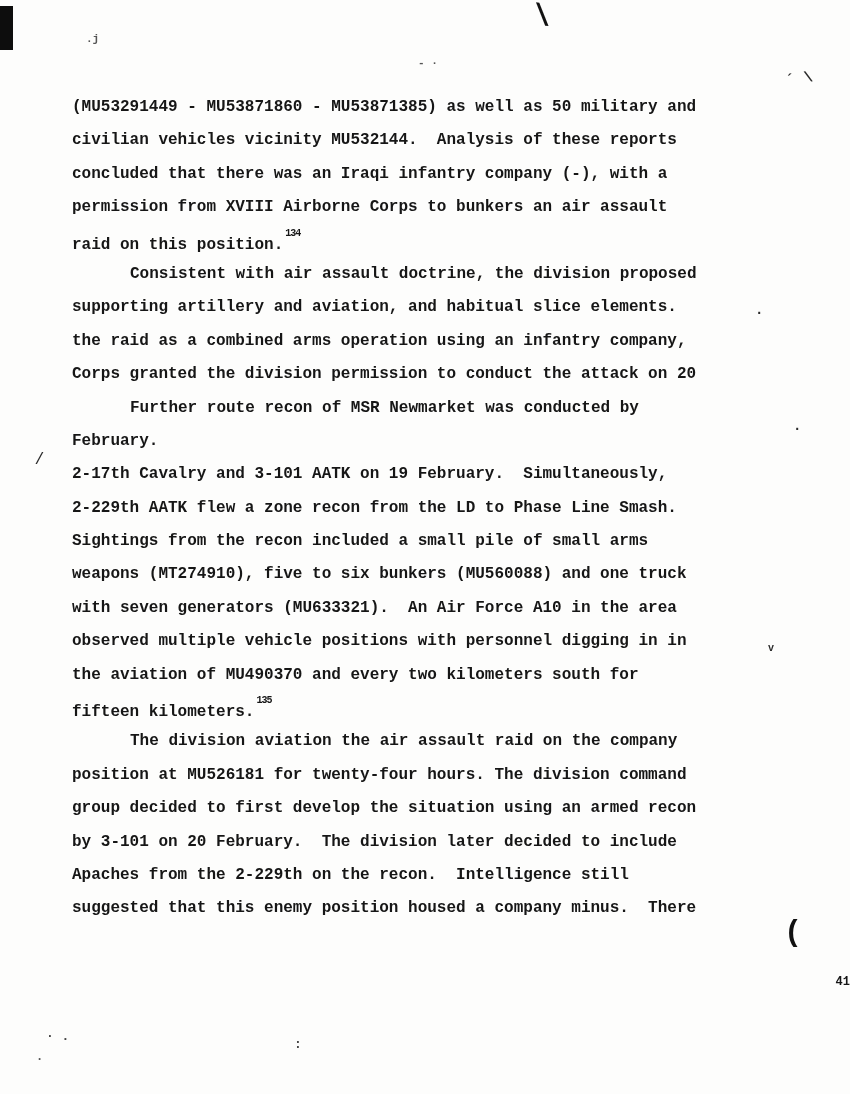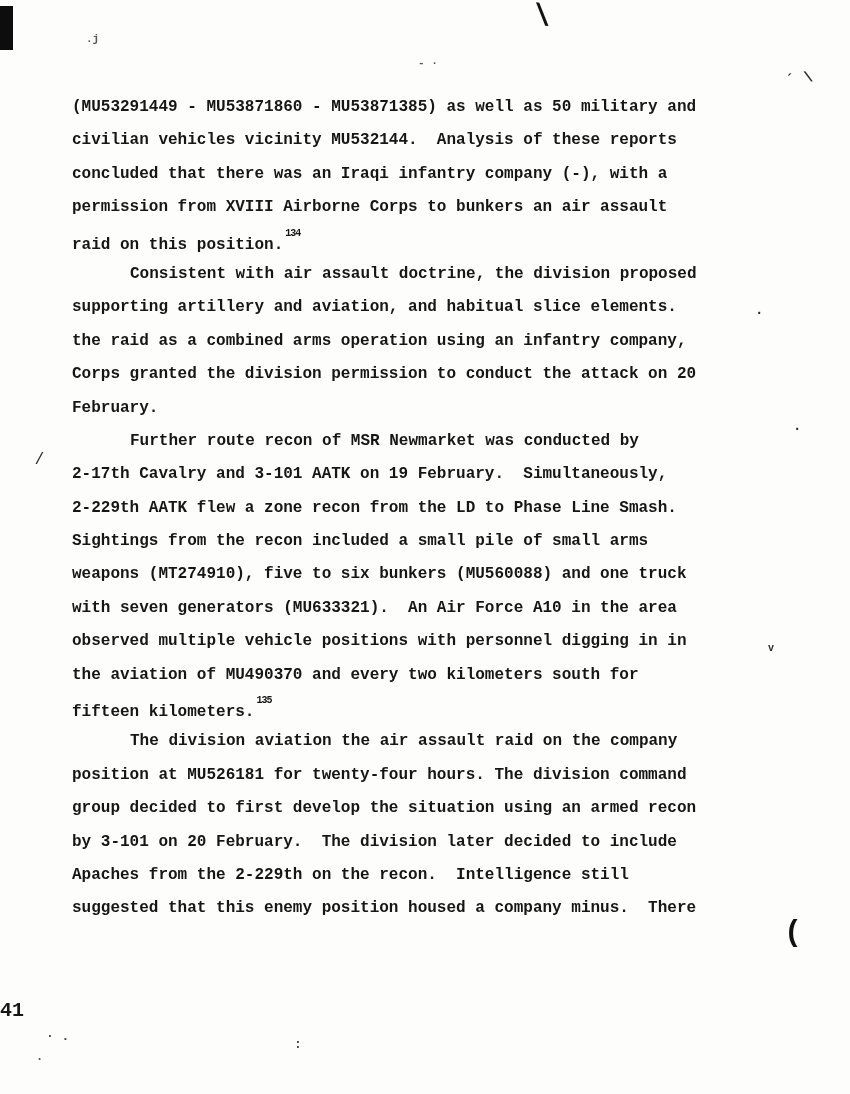--- a/index.html
+++ b/index.html
@@ -45,25 +45,25 @@
   }
   sup.fn {
     font-size: 10px;
     position: relative;
     top: -7px;
     margin-left: 2px;
     letter-spacing: -1px;
   }
   .page-number {
     position: absolute;
-    top: 999px;
+    top: 975px;
     left: 0;
     width: 850px;
-    text-align: left;
-    font-size: 20px;
+    text-align: right;
+    font-size: 12px;
   }
   .artifact {
     position: absolute;
     color: #2a2a2a;
     font-size: 14px;
     line-height: 1;
     white-space: pre;
   }
   .a1 { left: 533px; top: 2px;  font-size: 30px; transform: rotate(7deg); color:#111; }
   .a2 { left: 786px; top: 72px; font-size: 15px; transform: rotate(-8deg); }
@@ -101,22 +101,22 @@
   <div class="content">
       <div class="line"><span>(MU53291449 - MU53871860 - MU53871385) as well as 50 military and</span></div>
       <div class="line"><span>civilian vehicles vicinity MU532144.  Analysis of these reports</span></div>
       <div class="line"><span>concluded that there was an Iraqi infantry company (-), with a</span></div>
       <div class="line"><span>permission from XVIII Airborne Corps to bunkers an air assault</span></div>
       <div class="line"><span>raid on this position.</span><sup class="fn">134</sup></div>
       <div class="line indent"><span>Consistent with air assault doctrine, the division proposed</span></div>
       <div class="line"><span>supporting artillery and aviation, and habitual slice elements.</span></div>
       <div class="line"><span>the raid as a combined arms operation using an infantry company,</span></div>
       <div class="line"><span>Corps granted the division permission to conduct the attack on 20</span></div>
+      <div class="line indent"><span>Further route recon of MSR Newmarket was conducted by</span></div>
       <div class="line"><span>February.</span></div>
-      <div class="line indent"><span>Further route recon of MSR Newmarket was conducted by</span></div>
       <div class="line"><span>2-17th Cavalry and 3-101 AATK on 19 February.  Simultaneously,</span></div>
       <div class="line"><span>2-229th AATK flew a zone recon from the LD to Phase Line Smash.</span></div>
       <div class="line"><span>Sightings from the recon included a small pile of small arms</span></div>
       <div class="line"><span>weapons (MT274910), five to six bunkers (MU560088) and one truck</span></div>
       <div class="line"><span>with seven generators (MU633321).  An Air Force A10 in the area</span></div>
       <div class="line"><span>observed multiple vehicle positions with personnel digging in in</span></div>
       <div class="line"><span>the aviation of MU490370 and every two kilometers south for</span></div>
       <div class="line"><span>fifteen kilometers.</span><sup class="fn">135</sup></div>
       <div class="line indent"><span>The division aviation the air assault raid on the company</span></div>
       <div class="line"><span>position at MU526181 for twenty-four hours. The division command</span></div>

